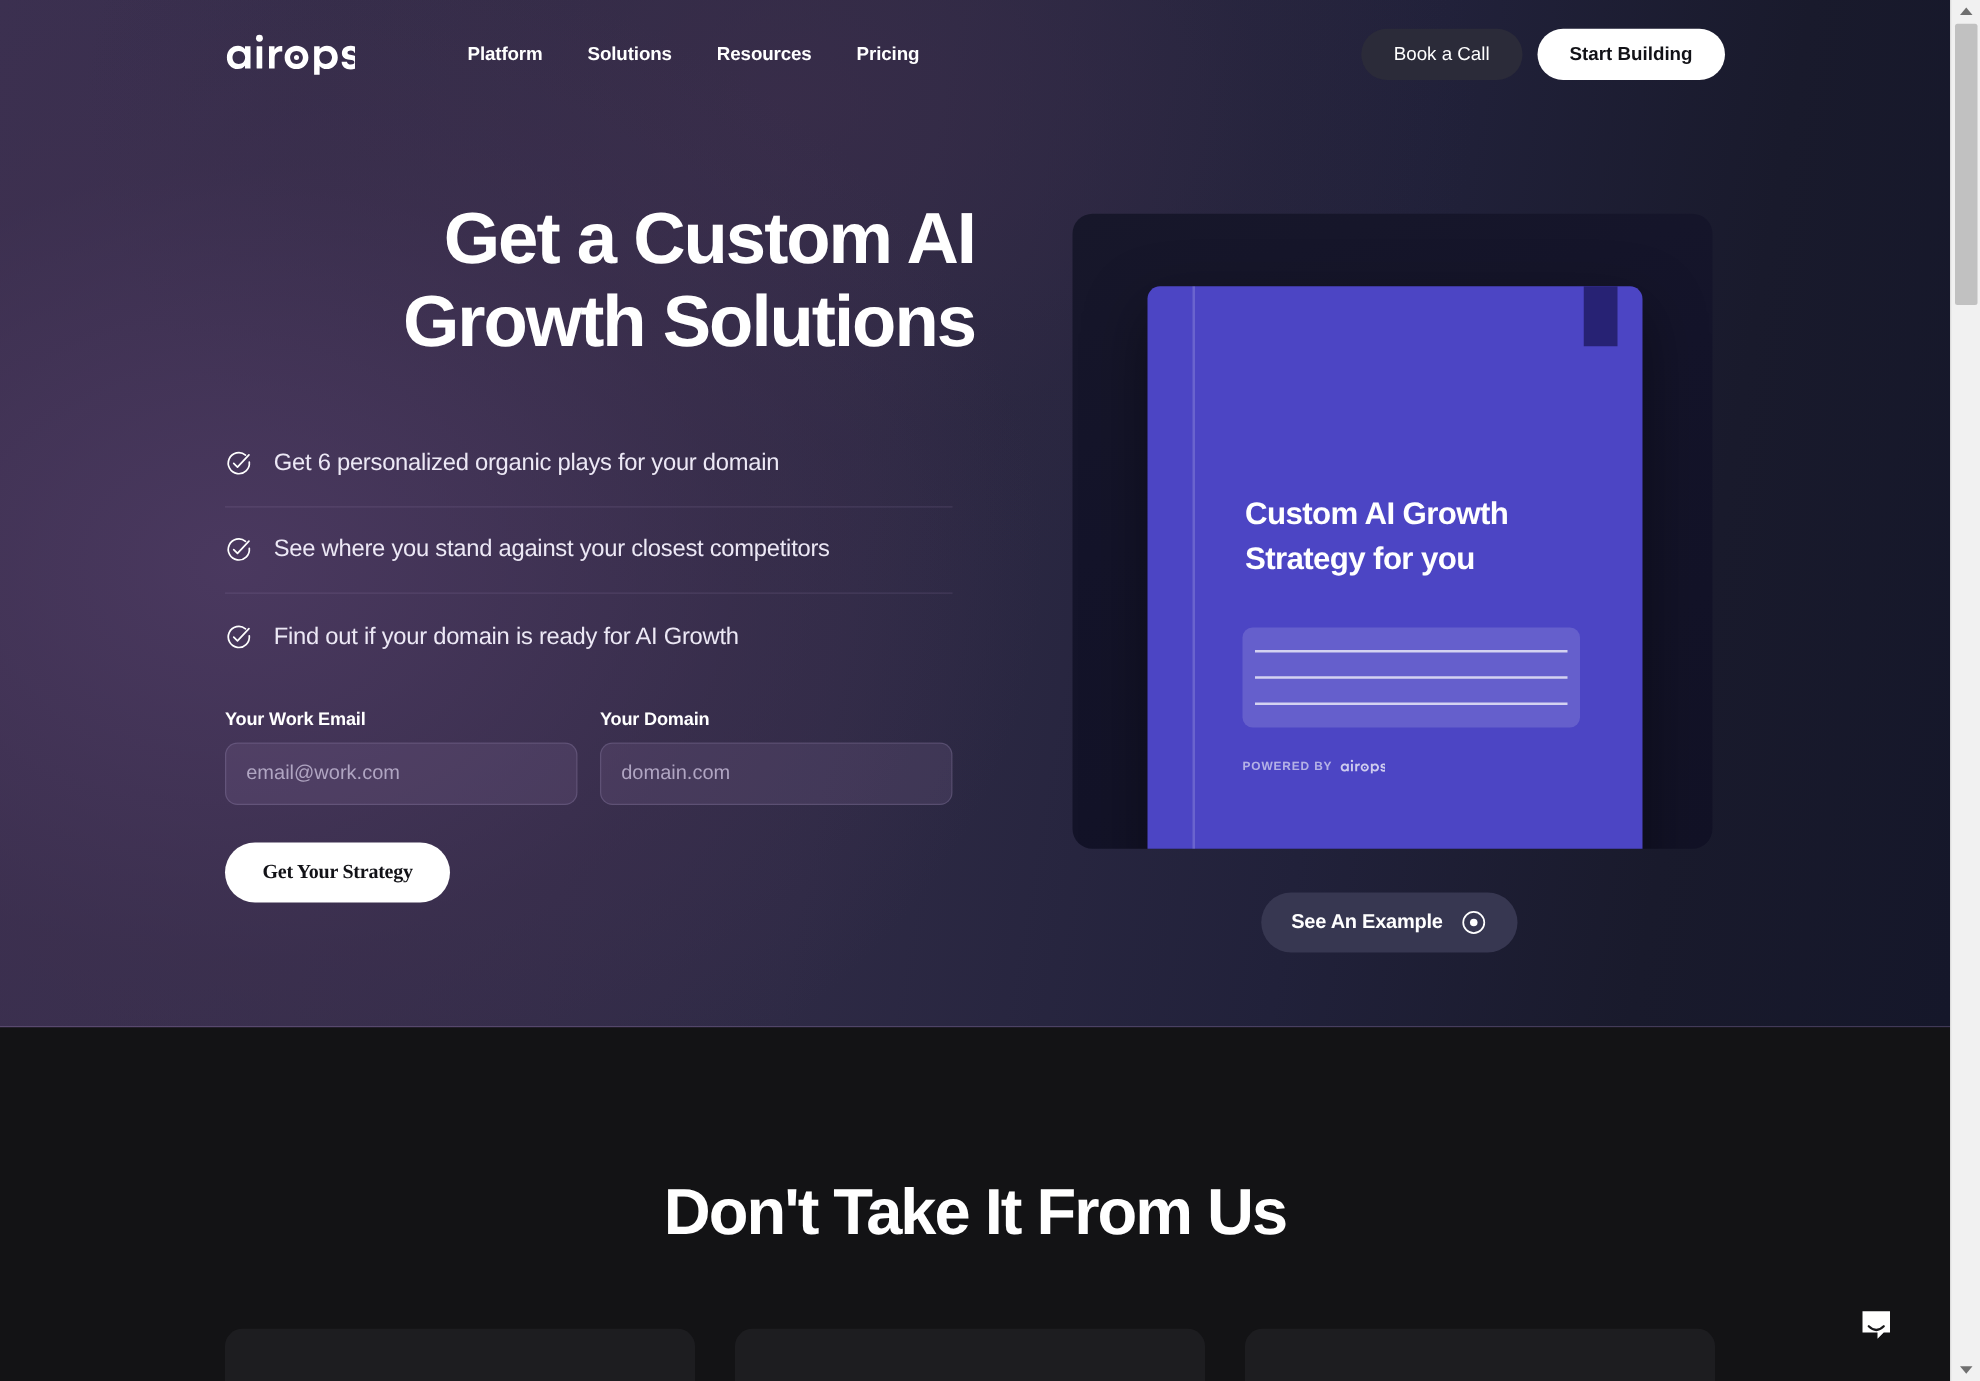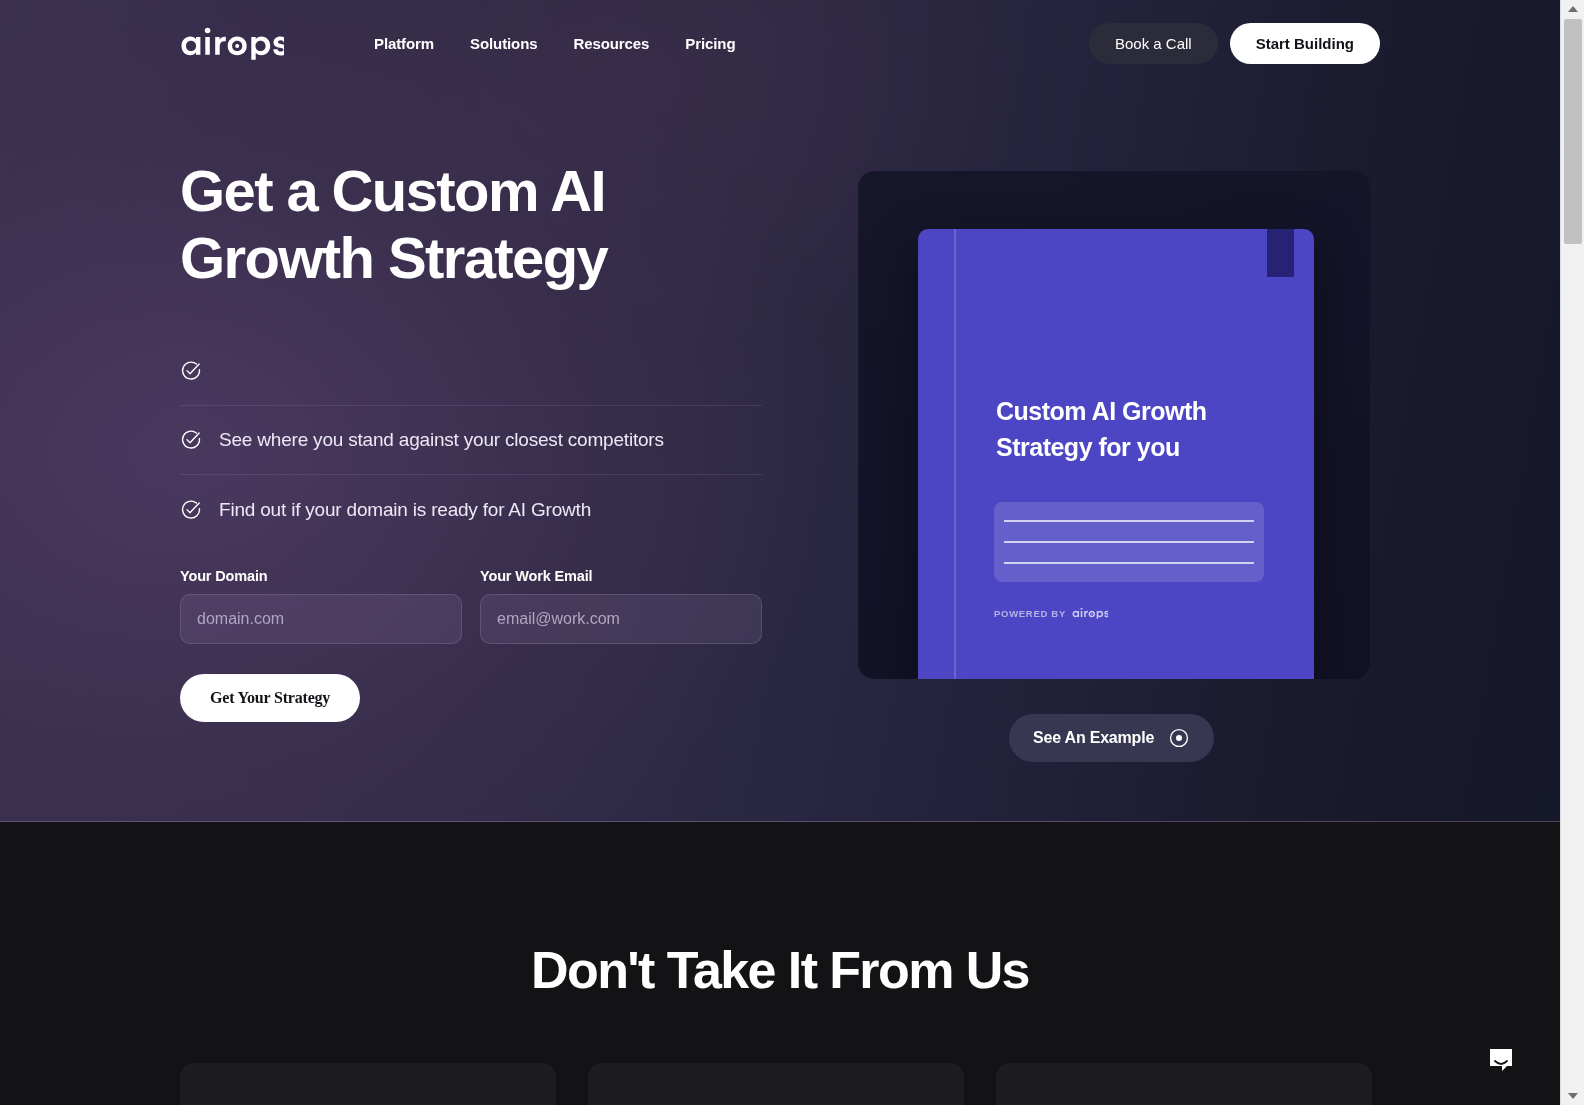--- a/index.html
+++ b/index.html
@@ -117,20 +117,21 @@
     top: 158px;
     width: 600px;
   }
   .headline {
     color: #ffffff;
     font-size: 58px;
     line-height: 1.15;
     font-weight: 700;
     letter-spacing: -1.6px;
     margin-bottom: 46px;
+    text-align: right;
   }
 
   .bullets { width: 582px; }
   .bullet {
     display: flex;
     align-items: center;
     gap: 17px;
     height: 69px;
     border-bottom: 1px solid rgba(170,150,195,0.17);
   }
@@ -414,30 +415,31 @@
         <div class="nav-right">
           <button class="btn-ghost">Book a Call</button>
           <button class="btn-white">Start Building</button>
         </div>
       </nav>
 
       <div class="hero-left">
 
         <h1 class="headline">
           <span>Get a Custom AI</span><br>
-          <span>Growth Strategy</span>
+          <span>Growth Solutions</span>
         </h1>
 
         <div class="bullets">
 
           <div class="bullet">
             <svg class="check-icon" viewBox="0 0 24 24" fill="none">
               <path d="M21.2 10.5a9.2 9.2 0 1 1-3.3-6.1" stroke="#ffffff" stroke-width="1.5" stroke-linecap="round"></path>
               <path d="M7.6 11.6l3.3 3.3 10-10.6" stroke="#ffffff" stroke-width="1.5" stroke-linecap="round" stroke-linejoin="round"></path>
             </svg>
+            <span class="bullet-text">Get 6 personalized organic plays for your domain</span>
           </div>
 
           <div class="bullet">
             <svg class="check-icon" viewBox="0 0 24 24" fill="none">
               <path d="M21.2 10.5a9.2 9.2 0 1 1-3.3-6.1" stroke="#ffffff" stroke-width="1.5" stroke-linecap="round"></path>
               <path d="M7.6 11.6l3.3 3.3 10-10.6" stroke="#ffffff" stroke-width="1.5" stroke-linecap="round" stroke-linejoin="round"></path>
             </svg>
             <span class="bullet-text">See where you stand against your closest competitors</span>
           </div>
 
@@ -446,26 +448,26 @@
               <path d="M21.2 10.5a9.2 9.2 0 1 1-3.3-6.1" stroke="#ffffff" stroke-width="1.5" stroke-linecap="round"></path>
               <path d="M7.6 11.6l3.3 3.3 10-10.6" stroke="#ffffff" stroke-width="1.5" stroke-linecap="round" stroke-linejoin="round"></path>
             </svg>
             <span class="bullet-text">Find out if your domain is ready for AI Growth</span>
           </div>
 
         </div>
 
         <div class="form-row">
           <div>
+            <label class="field-label">Your Work Email</label>
+            <input class="field-input" type="email" placeholder="email@work.com" style="">
+          </div>
+          <div>
             <label class="field-label">Your Domain</label>
             <input class="field-input" type="text" placeholder="domain.com" style="">
-          </div>
-          <div>
-            <label class="field-label">Your Work Email</label>
-            <input class="field-input" type="email" placeholder="email@work.com" style="">
           </div>
         </div>
 
         <button class="submit-btn">Get Your Strategy</button>
       </div>
 
       <div class="book-frame">
         <div class="book">
           <div class="book-spine"></div>
           <div class="book-bookmark"></div>

